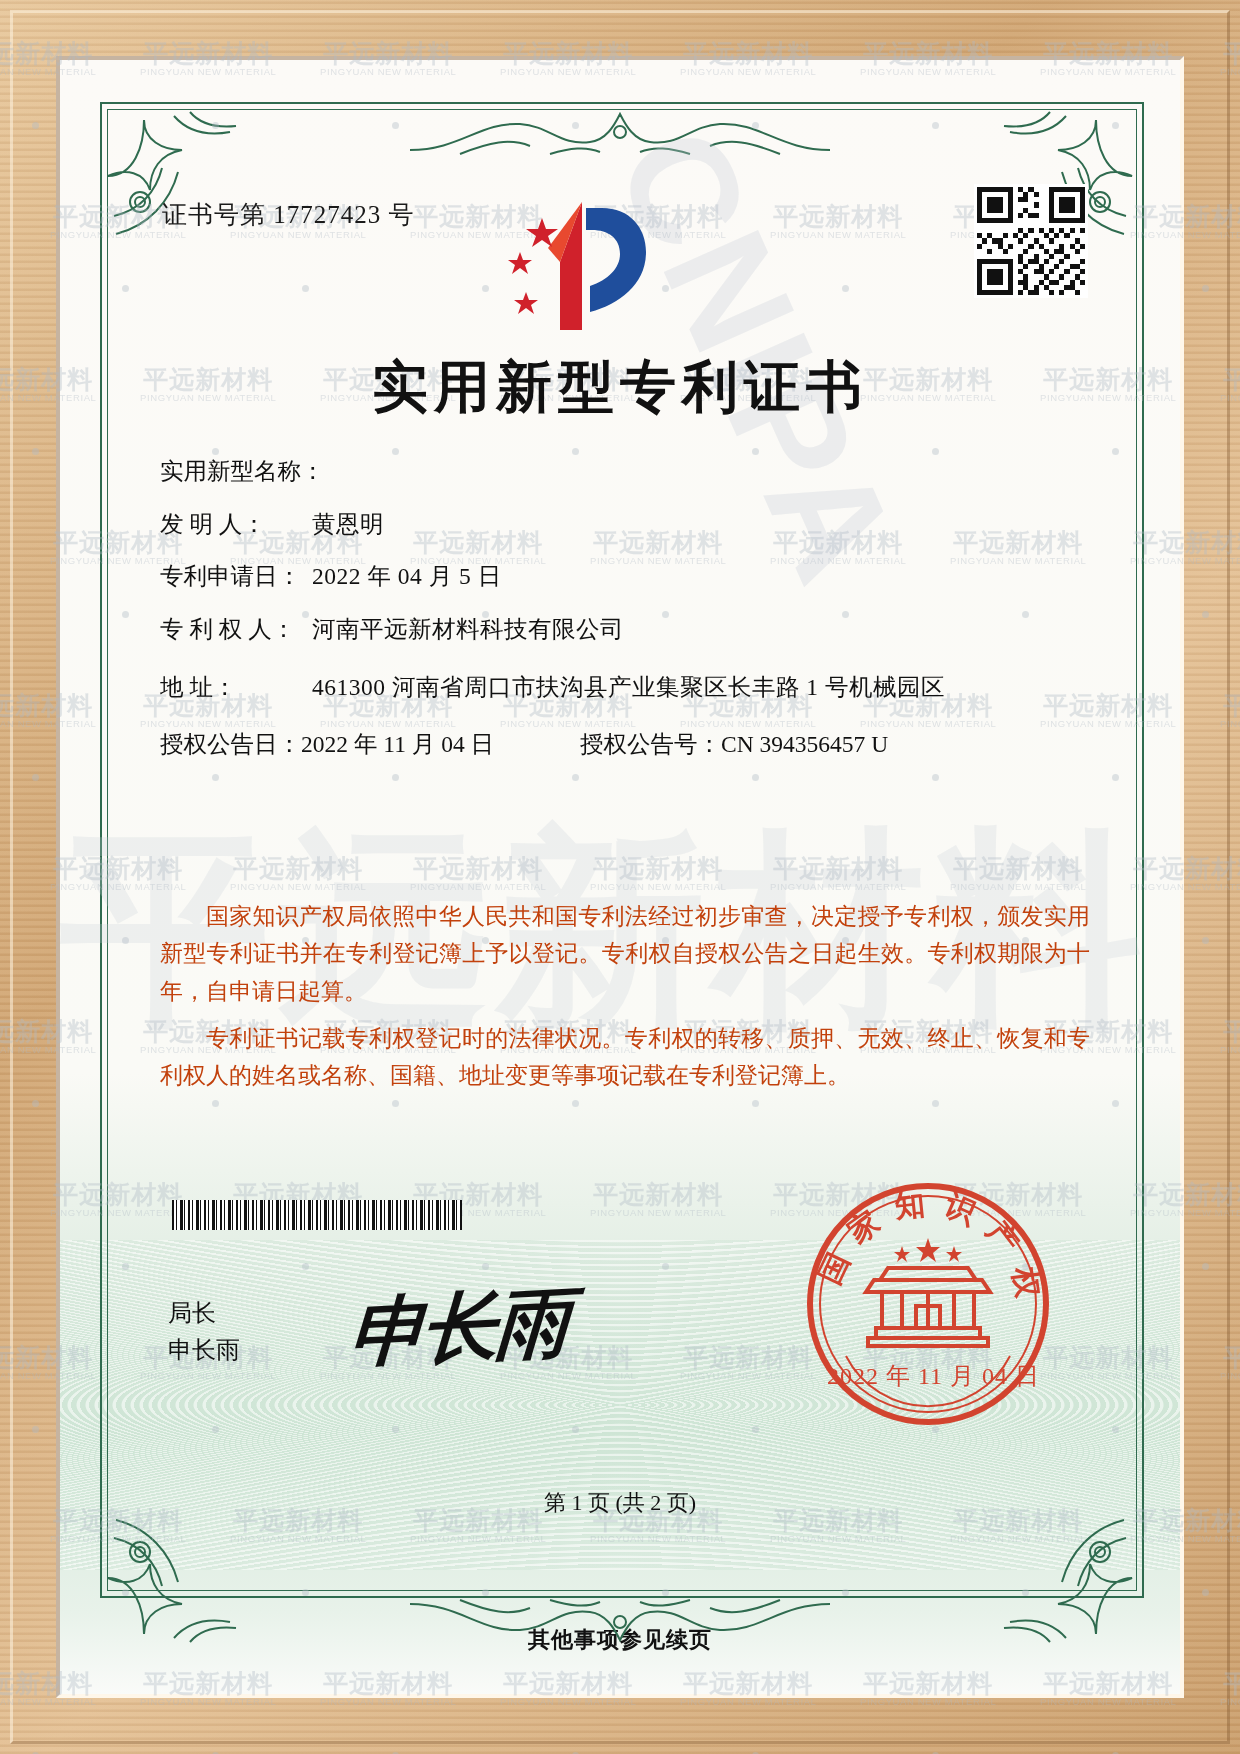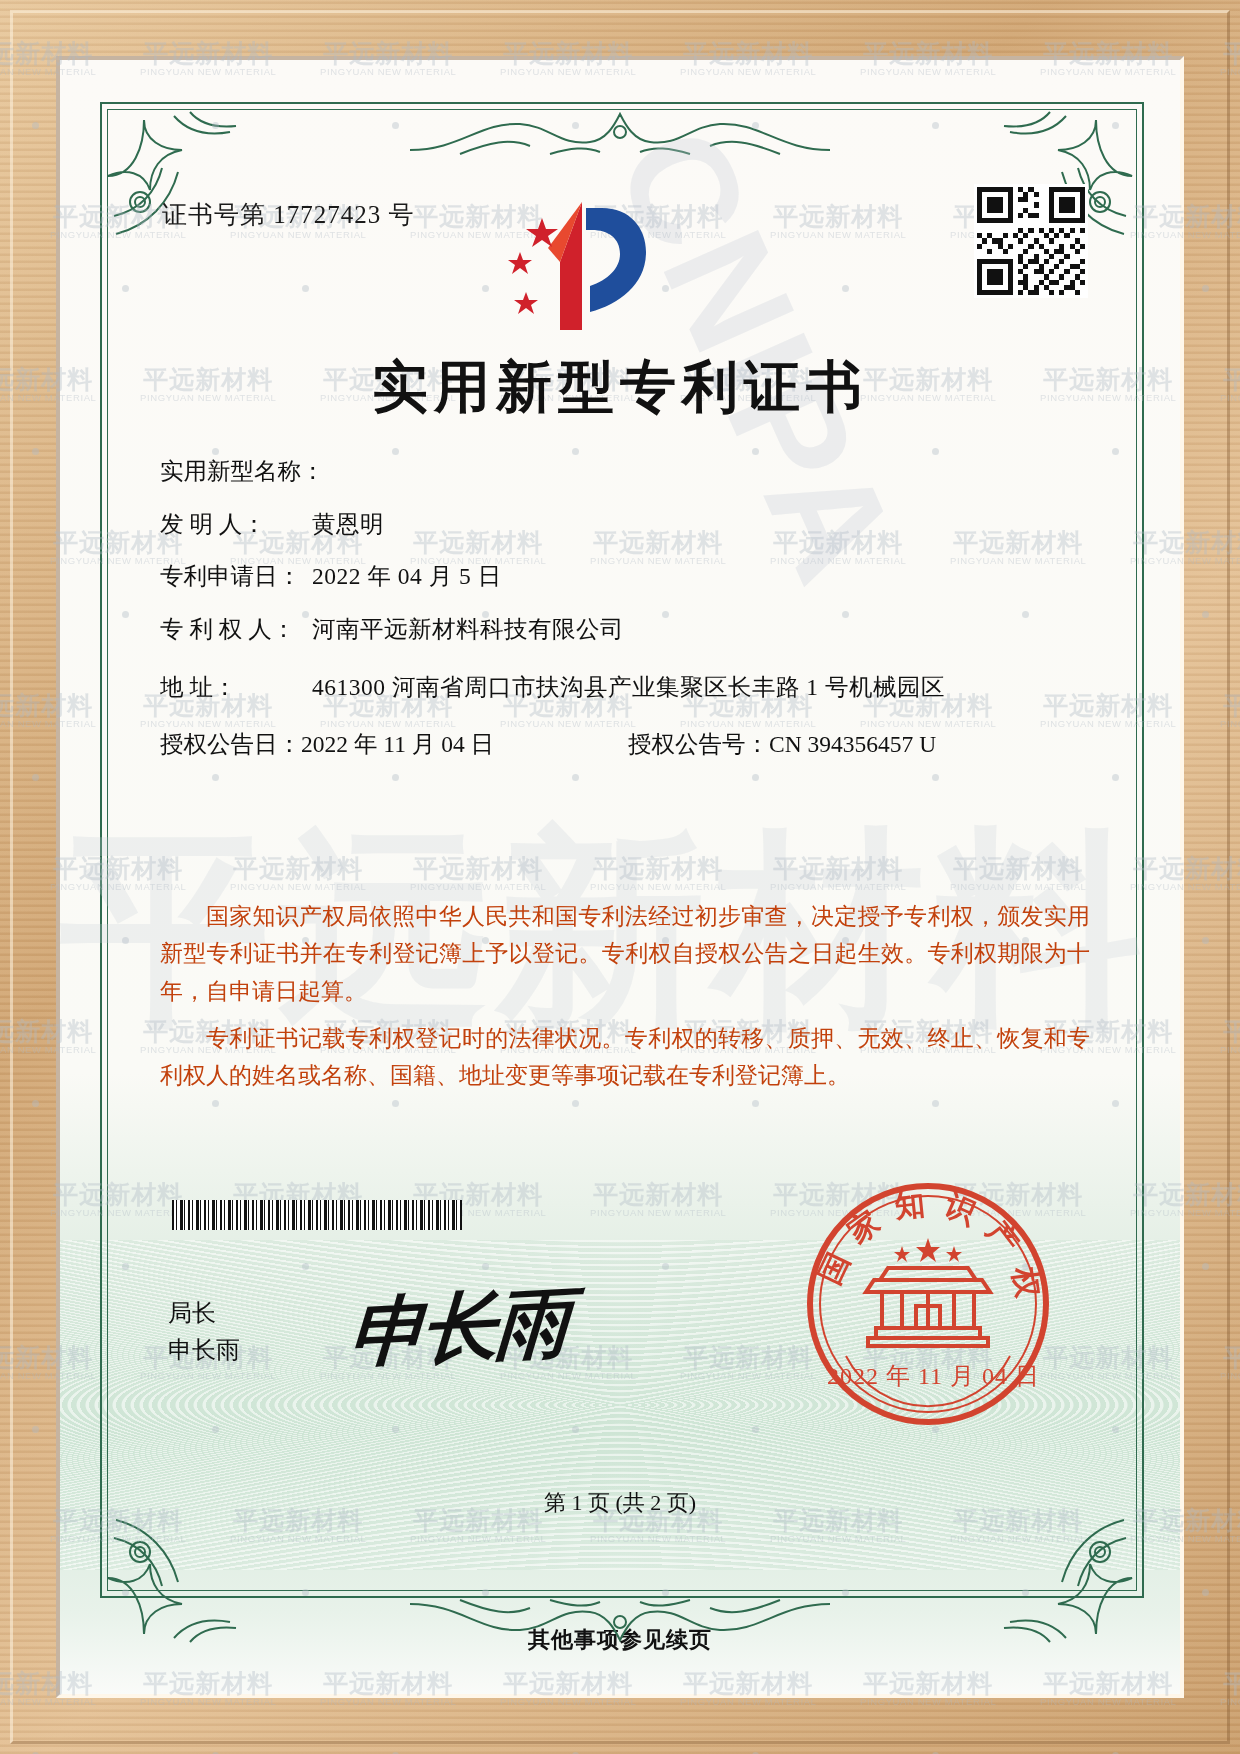--- a/index.html
+++ b/index.html
@@ -220,21 +220,20 @@
   .field-value {
     flex: 1;
     letter-spacing: 0.5px;
   }
   .field-value.wrap { line-height: 1.45; }
 
   .row-pub {
     display: flex;
     margin-bottom: 18px;
     font-size: 23.5px;
-    gap: 48px;
   }
   .row-pub .left { width: 420px; }
   .row-pub .right { flex: 1; }
 
   .para {
     position: absolute;
     left: 100px;
     width: 930px;
     font-size: 23px;
     line-height: 1.62;

